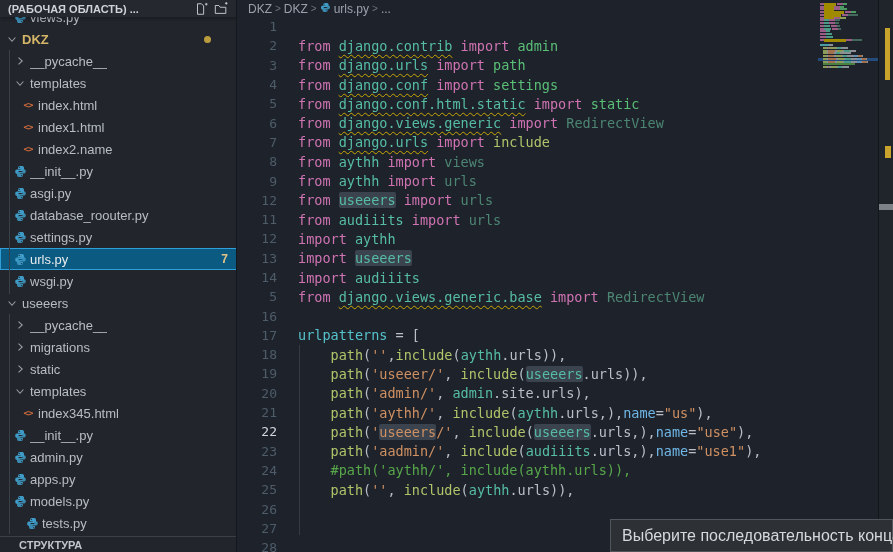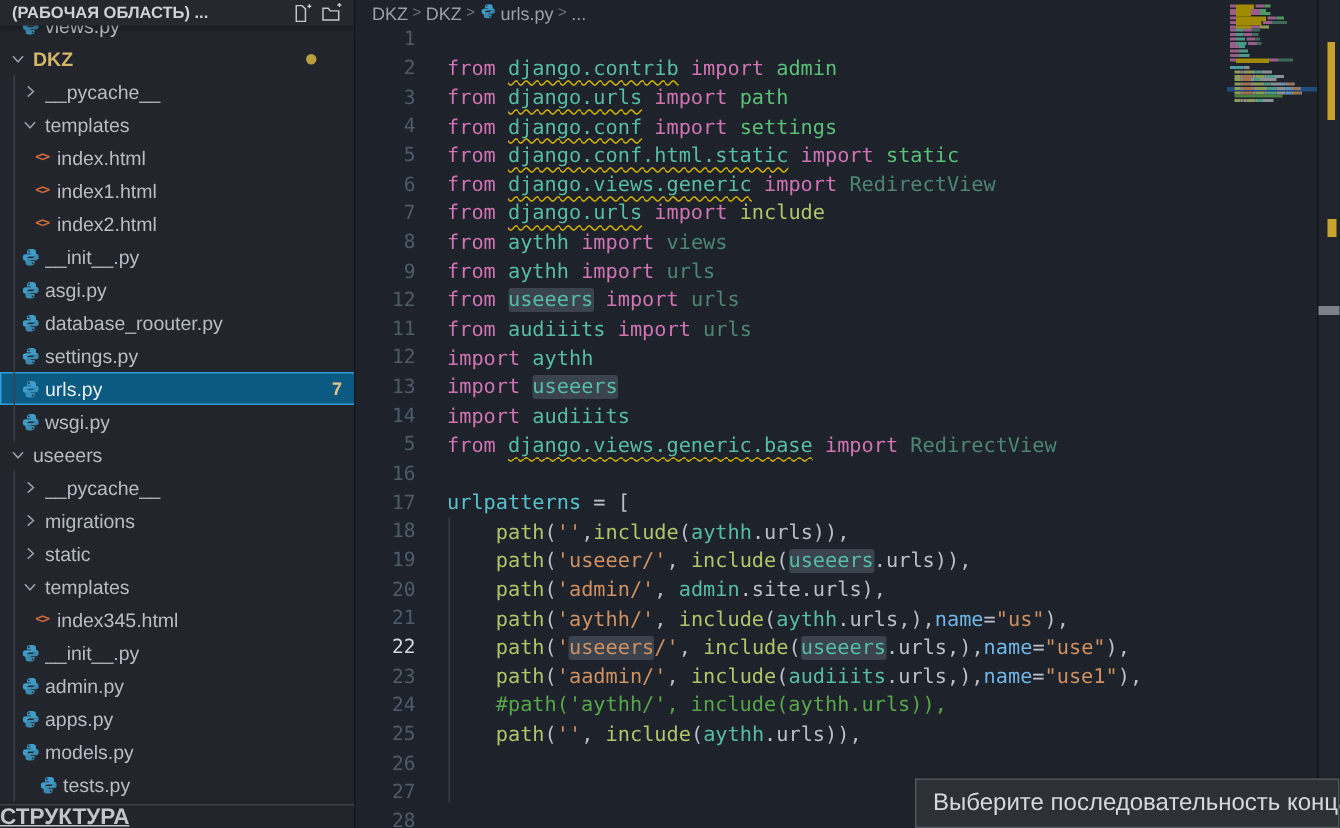--- a/index.html
+++ b/index.html
@@ -36,21 +36,21 @@
   .trow.sel{background:var(--sel-bg);outline:1px solid var(--sel-border);outline-offset:-1px;color:#e8ecef;}
   .trow.gold .lbl{color:var(--gold);font-weight:bold;}
   .chev svg{width:12px;height:12px;stroke:#9aa0a8;fill:none;stroke-width:1.4;}
   .chev.open svg{transform:rotate(90deg);}
   .htmlico{color:#d66d3d;font-size:9px;font-weight:bold;font-family:"DejaVu Sans Mono",monospace;letter-spacing:-1px;}
   .dot{position:absolute;right:26px;top:8px;width:7px;height:7px;border-radius:50%;background:#bb9c3e;}
   .badge{position:absolute;right:9px;color:#e3c488;font-size:12px;font-weight:bold;}
   .guide-v{position:absolute;left:9px;width:1px;background:#3a4048;}
   #outline-header{position:absolute;left:0;bottom:0;width:237px;height:16px;z-index:6;
        background:var(--sidebar-bg);border-top:1px solid #3b4046;display:flex;align-items:center;}
-  #outline-header span{font-size:15px;font-weight:bold;color:#c2c6cc;padding-left:0;text-decoration:underline;}
+  #outline-header span{font-size:11px;font-weight:bold;color:#c2c6cc;padding-left:19px;}
 
   
   #editor{position:absolute;left:238px;top:0;width:655px;height:552px;background:var(--editor-bg);}
   #breadcrumb{position:absolute;left:10px;top:0;height:17px;display:flex;align-items:center;
               font-size:12px;color:#9aa1ab;gap:3px;white-space:nowrap;}
   #breadcrumb .bsep{color:#6c737d;font-size:10px;}
   #breadcrumb .bseg{cursor:pointer;display:flex;align-items:center;gap:3px;}
   #code{position:absolute;left:0;top:17px;width:580px;}
   .crow{height:19.3px;display:flex;align-items:center;font-family:"DejaVu Sans Mono",monospace;
         font-size:13.5px;white-space:pre;}
@@ -133,21 +133,21 @@
         <div class="trow" style="top: 116px; padding-left: 20px;">
           <span class="slot">
             <span class="htmlico">&lt;&gt;</span>
           </span>
           <span class="lbl">index1.html</span>
         </div>
         <div class="trow" style="top: 138px; padding-left: 20px;">
           <span class="slot">
             <span class="htmlico">&lt;&gt;</span>
           </span>
-          <span class="lbl">index2.html</span>
+          <span class="lbl">index2.name</span>
         </div>
         <div class="trow" style="top: 160px; padding-left: 12px;">
           <span class="slot">
             <svg width="13" height="13" viewBox="0 0 16 16">
               <path d="M7.8 1.3c-1.9 0-2.9.8-2.9 2.2V5h3.2v.6H3.6c-1.3 0-2.1 1-2.1 2.6 0 1.7.8 2.7 2.1 2.7h1.3V9.4c0-1.3 1-2.1 2.3-2.1h3c1.2 0 2.1-.9 2.1-2.1V3.5c0-1.4-1-2.2-2.9-2.2z" fill="#3f9cc8"></path>
               <path d="M8.2 14.7c1.9 0 2.9-.8 2.9-2.2V11H7.9v-.6h4.5c1.3 0 2.1-1 2.1-2.6 0-1.7-.8-2.7-2.1-2.7h-1.3v1.5c0 1.3-1 2.1-2.3 2.1h-3c-1.2 0-2.1.9-2.1 2.1v1.7c0 1.4 1 2.2 2.9 2.2z" fill="#3f9cc8" opacity=".85"></path>
               <circle cx="6.5" cy="3" r=".7" fill="#1e232b"></circle>
               <circle cx="9.5" cy="13" r=".7" fill="#1e232b"></circle>
             </svg>
           </span>

